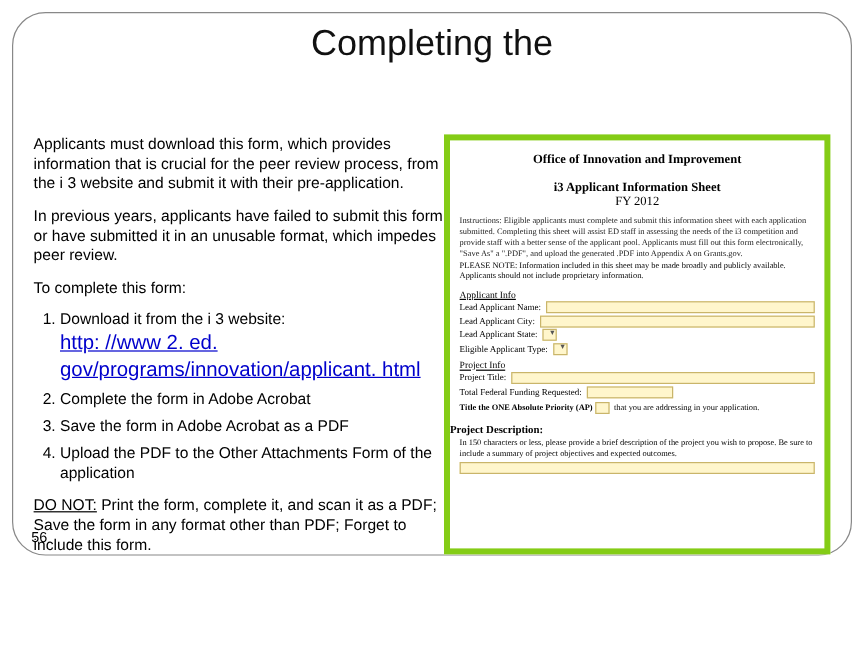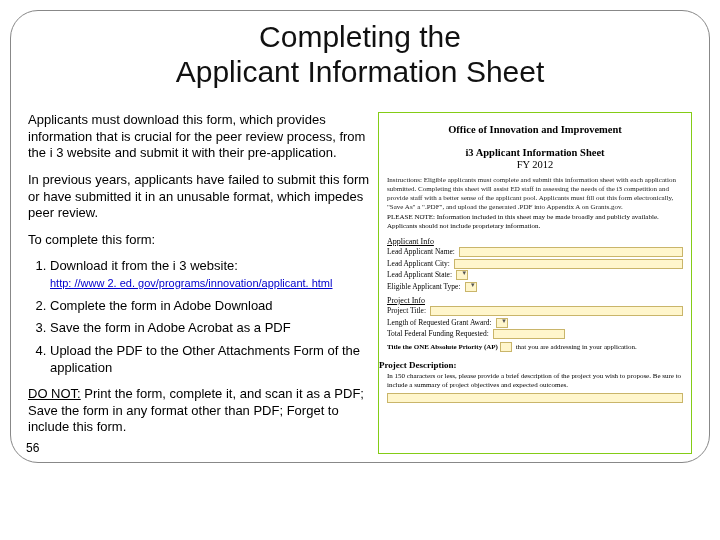--- a/index.html
+++ b/index.html
@@ -3,26 +3,26 @@
 <meta charset="utf-8">
 <style>
   html,body{margin:0;padding:0;width:720px;height:540px;font-family:Arial,Helvetica,sans-serif;background:#fff;color:#000}
   .slide{position:relative;width:720px;height:473px;box-sizing:border-box}
   .border{position:absolute;left:10px;top:10px;right:10px;bottom:10px;border:1.5px solid #888;border-radius:28px}
   .title{position:absolute;left:0;right:0;top:20px;text-align:center;font-size:30px;line-height:1.15;font-weight:400;color:#111}
   .body{position:absolute;left:28px;top:112px;width:346px;font-size:13px;line-height:1.28}
   .body p{margin:0 0 10px 0}
   ol.steps{margin:0 0 10px 0;padding-left:22px}
   ol.steps li{margin-bottom:6px}
-  .link{color:#0000cc;text-decoration:underline;font-size:11px}
+  .link{color:#0000cc;text-decoration:underline;font-size:17px}
   .donot{margin-top:6px}
   .donot .dn{text-decoration:underline}
   .pagenum{position:absolute;left:26px;bottom:18px;font-size:12px}
   
-  .formimg{position:absolute;right:28px;top:112px;width:312px;height:340px;border:1px solid #84cc16;background:#fff;font-family:Georgia,'Times New Roman',serif;overflow:hidden}
+  .formimg{position:absolute;right:28px;top:112px;width:312px;height:340px;border:5px solid #84cc16;background:#fff;font-family:Georgia,'Times New Roman',serif;overflow:hidden}
   .formimg .fi-title{text-align:center;font-weight:700;font-size:10.5px;margin:10px 6px 0 6px;line-height:1.25}
   .formimg .fi-sub{text-align:center;font-weight:400;font-size:10.5px;margin:0 6px 6px 6px}
   .formimg .fi-instr{font-size:7px;margin:4px 8px 2px 8px;line-height:1.25;color:#222}
   .formimg .fi-note{font-size:7px;margin:2px 8px 6px 8px;line-height:1.25}
   .formimg .sec{font-size:8px;font-weight:400;text-decoration:underline;margin:4px 8px 1px 8px}
   .formimg .row{display:flex;margin:1.5px 8px}
   .formimg .lbl{font-size:7.5px;white-space:nowrap}
   .formimg .fld{flex:1;height:8px;margin-left:4px;background:#fff6cc;border:1px solid #c9b56a}
   .formimg .dd{width:10px;height:8px;background:#fff6cc;border:1px solid #c9b56a;margin-left:4px;position:relative}
   .formimg .dd:after{content:"▾";position:absolute;right:1px;top:-2px;font-size:7px;color:#555}
@@ -33,33 +33,32 @@
   .formimg .apbox{display:inline-block;width:10px;height:8px;background:#fff6cc;border:1px solid #c9b56a;vertical-align:middle;margin:0 2px}
 </style>
 </head>
 <body>
 
 <div class="slide">
   <div class="border"></div>
 
   <div class="title">
     <span>Completing the</span><br>
-    <span>Applicant Information Sheet</span>
   </div>
 
   <div class="body">
     <p>Applicants must download this form, which provides information that is crucial for the peer review process, from the i 3 website and submit it with their pre-application.</p>
     <p>In previous years, applicants have failed to submit this form or have submitted it in an unusable format, which impedes peer review.</p>
     <p>To complete this form:</p>
     <ol class="steps">
       <li>
         <span>Download it from the i 3 website:</span><br>
         <a class="link" href="#">http: //www 2. ed. gov/programs/innovation/applicant. html</a>
       </li>
-      <li>Complete the form in Adobe Download</li>
+      <li>Complete the form in Adobe Acrobat</li>
       <li>Save the form in Adobe Acrobat as a PDF</li>
       <li>Upload the PDF to the Other Attachments Form of the application</li>
     </ol>
     <p class="donot">
       <span class="dn">DO NOT:</span><span> Print the form, complete it, and scan it as a PDF; Save the form in any format other than PDF; Forget to include this form.</span>
     </p>
   </div>
 
   <div class="pagenum">56</div>
 
@@ -87,24 +86,20 @@
         <span class="lbl">Eligible Applicant Type:</span>
         <span class="dd"></span>
       </div>
 
     <div class="sec">Project Info</div>
     <div class="row">
         <span class="lbl">Project Title:</span>
         <span class="fld"></span>
       </div>
     <div class="row">
-        <span class="lbl">Length of Requested Grant Award:</span>
-        <span class="dd"></span>
-      </div>
-    <div class="row">
         <span class="lbl">Total Federal Funding Requested:</span>
         <span class="fld" style="max-width:70px"></span>
       </div>
 
     <div class="apline"><span style="font-weight:700">Title the ONE Absolute Priority (AP)</span><span class="apbox"></span> that you are addressing in your application.</div>
 
     <div class="centered">Project Description:</div>
     <div class="desc">In 150 characters or less, please provide a brief description of the project you wish to propose. Be sure to include a summary of project objectives and expected outcomes.</div>
     <div class="bigfld"></div>
   </div>

